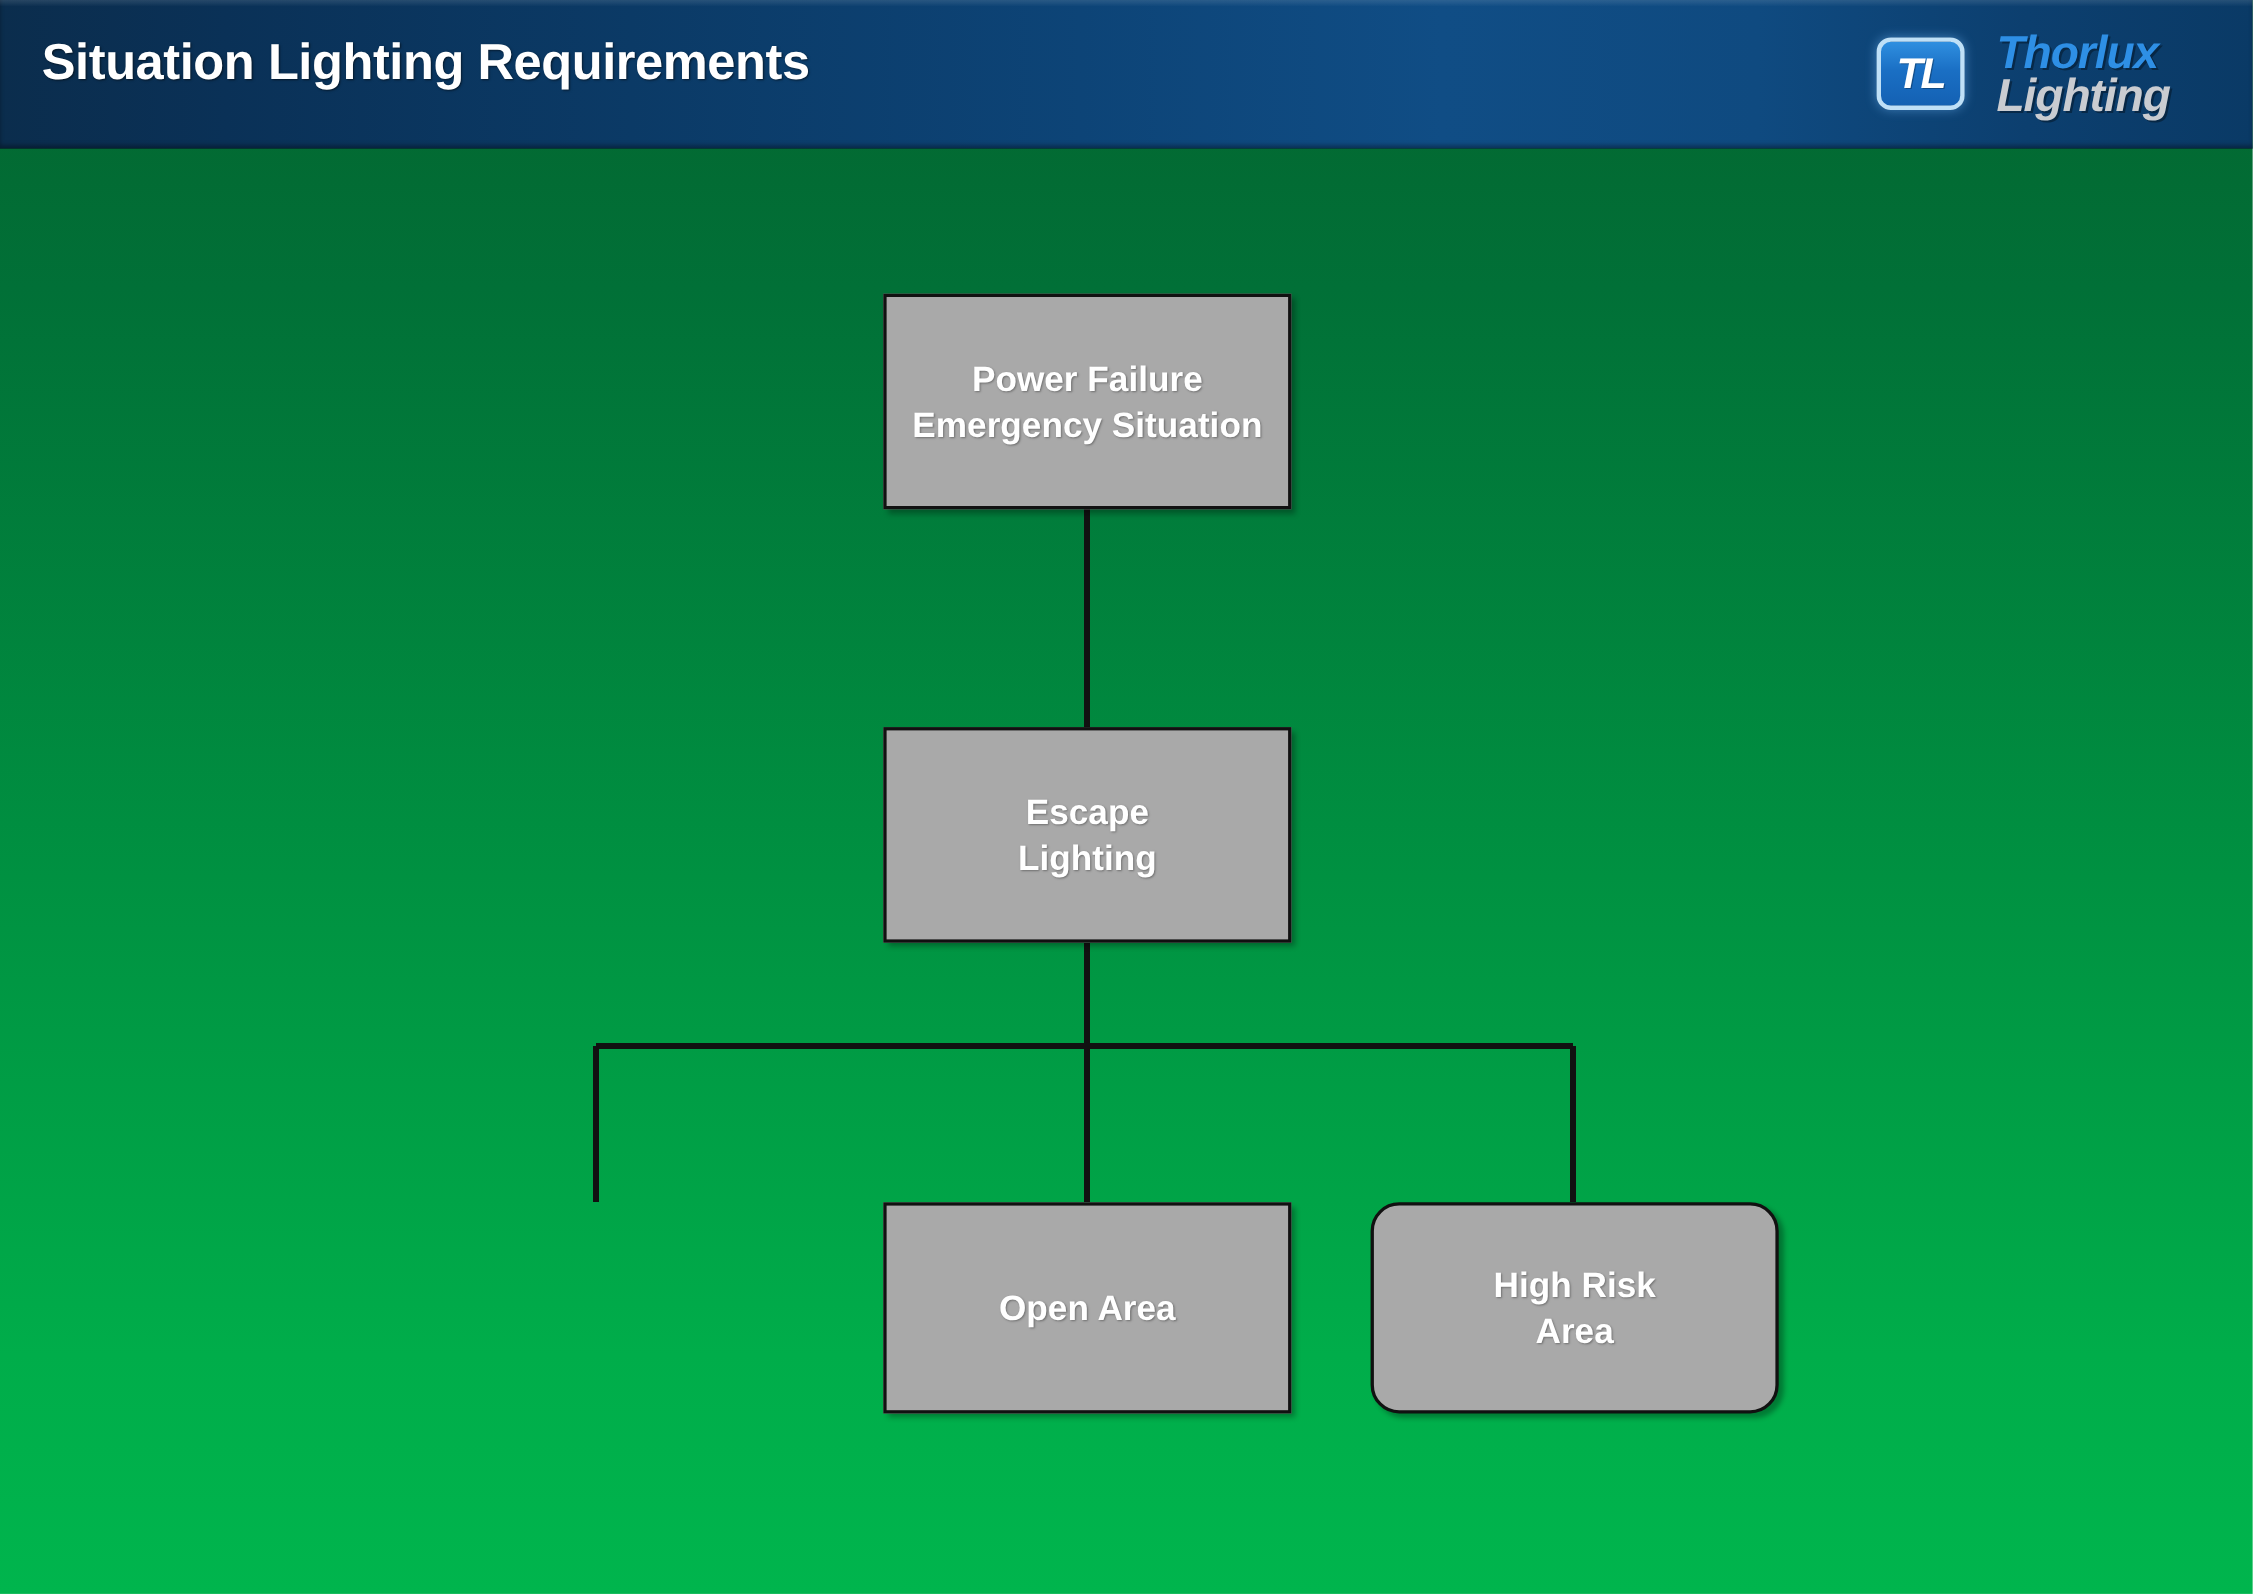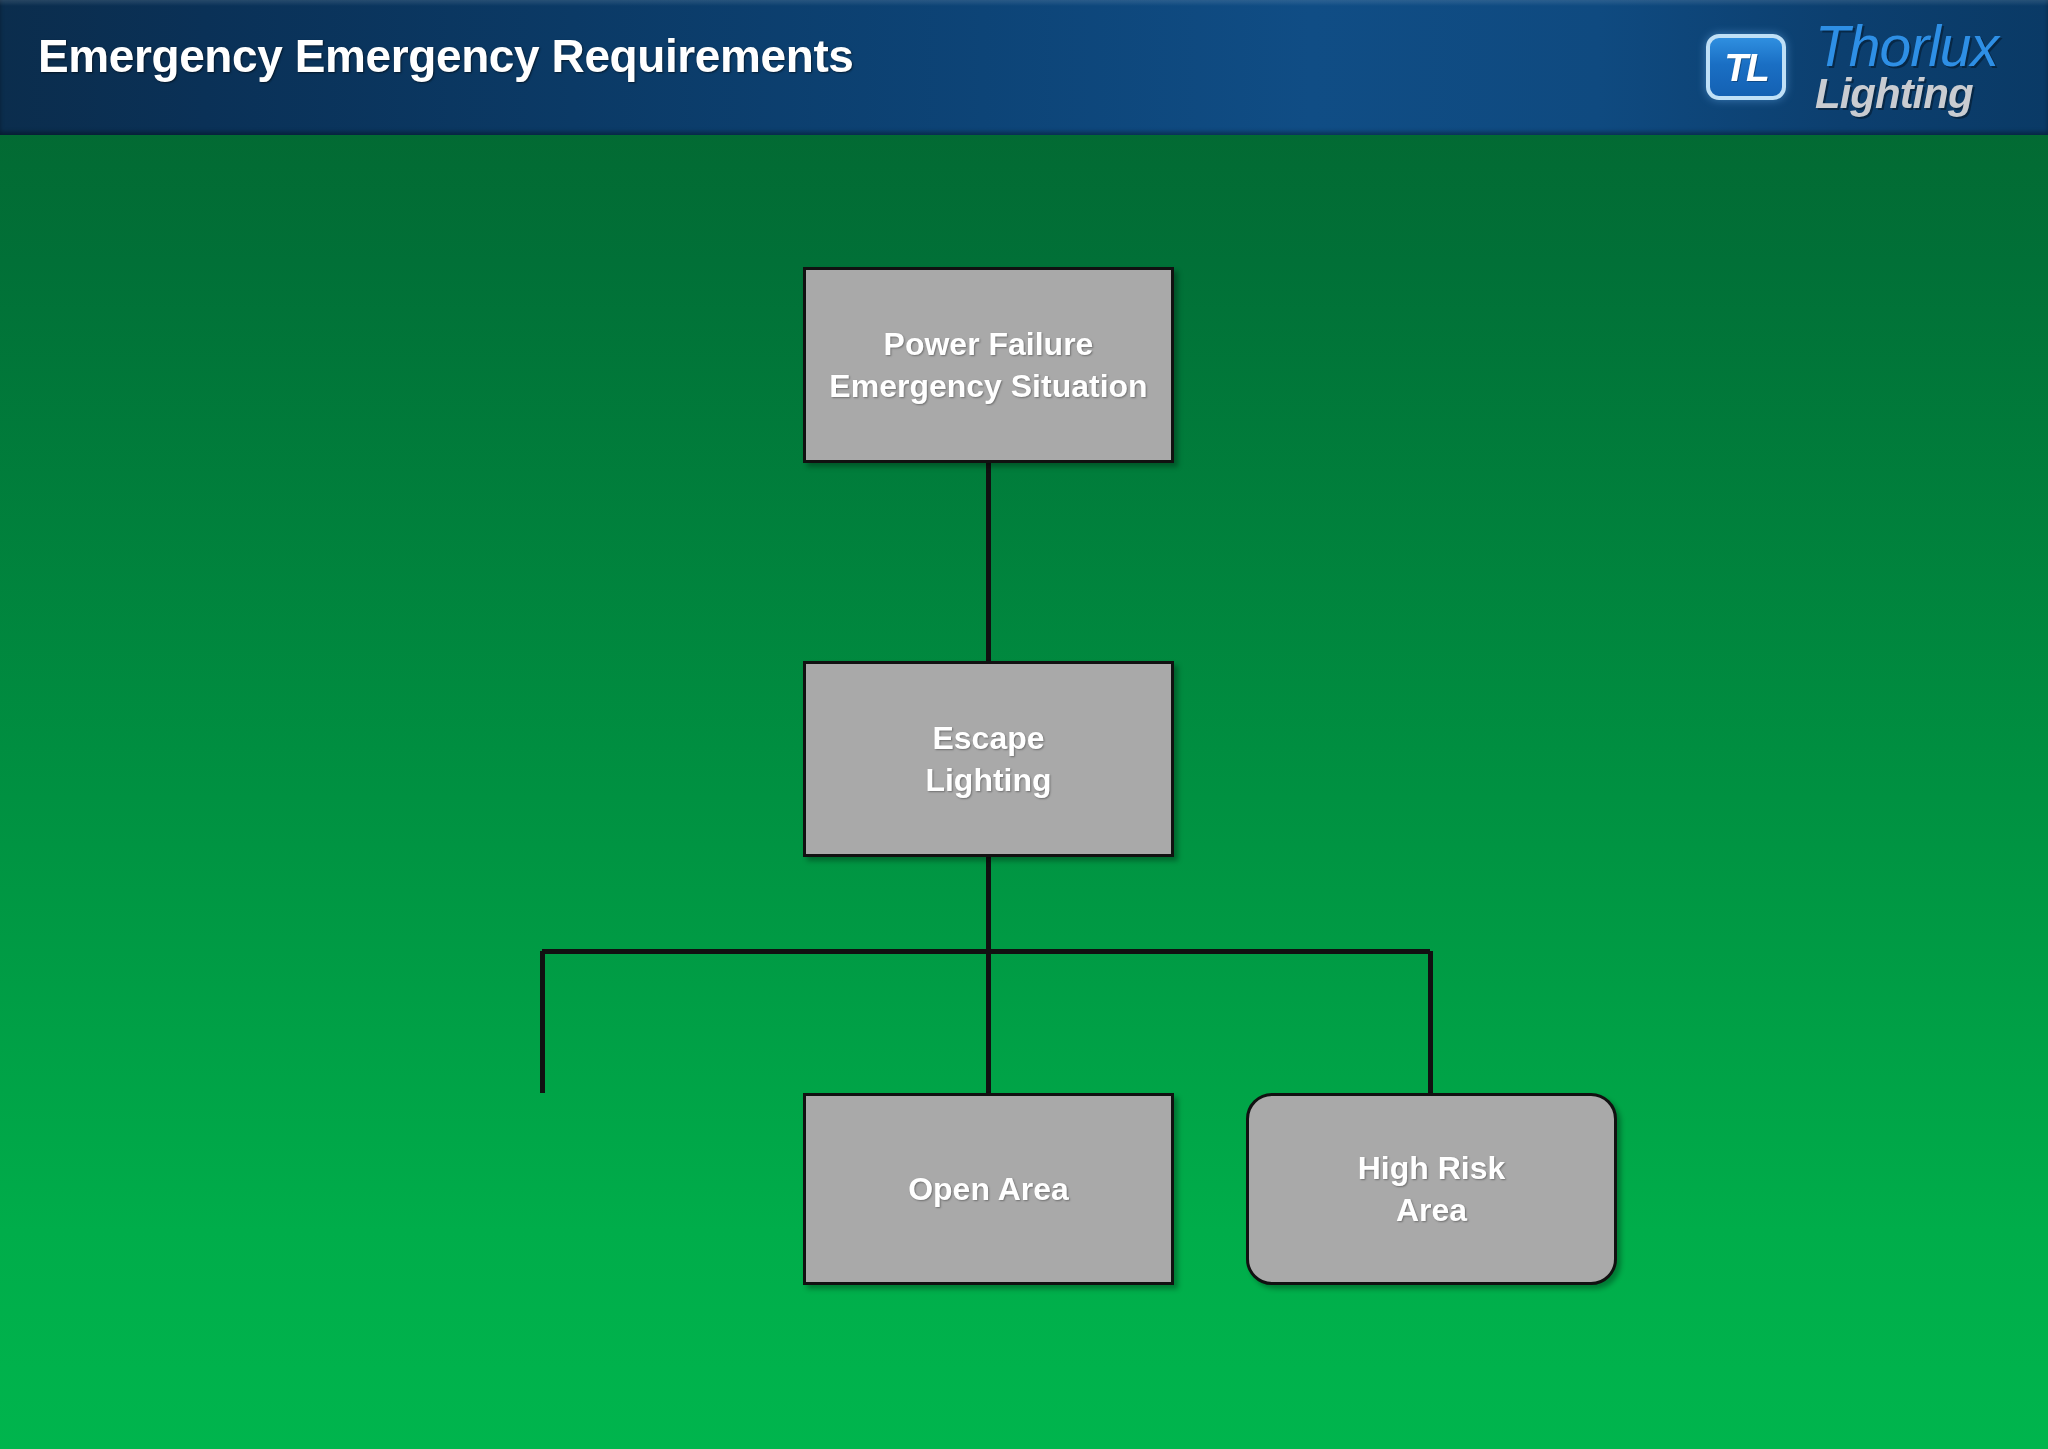--- a/index.html
+++ b/index.html
@@ -90,22 +90,22 @@
     letter-spacing: -2px;
     line-height: 1;
     text-shadow: 1px 1px 0 rgba(0,0,0,0.28);
   }
   #logo-words {
     display: flex;
     flex-direction: column;
     line-height: 0.94;
   }
   #logo-thorlux {
-    font-size: 57px;
-    font-weight: normal;
+    font-size: 42px;
+    font-weight: bold;
     font-style: italic;
     color: #2e8fe5;
     letter-spacing: -1px;
     text-shadow: 2px 2px 0 rgba(0,0,0,0.35);
   }
   #logo-lighting {
     font-size: 42px;
     font-weight: bold;
     font-style: italic;
     color: #c9ccd1;
@@ -181,21 +181,21 @@
     height: 192px;
     border-radius: 26px;
   }
 </style>
 </head>
 <body>
 
 <div id="slide">
 
   <div id="header">
-    <div id="header-title">Emergency Emergency Requirements</div>
+    <div id="header-title">Situation Lighting Requirements</div>
 
     <div id="logo">
       <div id="logo-badge">
         <span id="logo-badge-text">TL</span>
       </div>
       <div id="logo-words">
         <span id="logo-thorlux">Thorlux</span>
         <span id="logo-lighting">Lighting</span>
       </div>
     </div>

